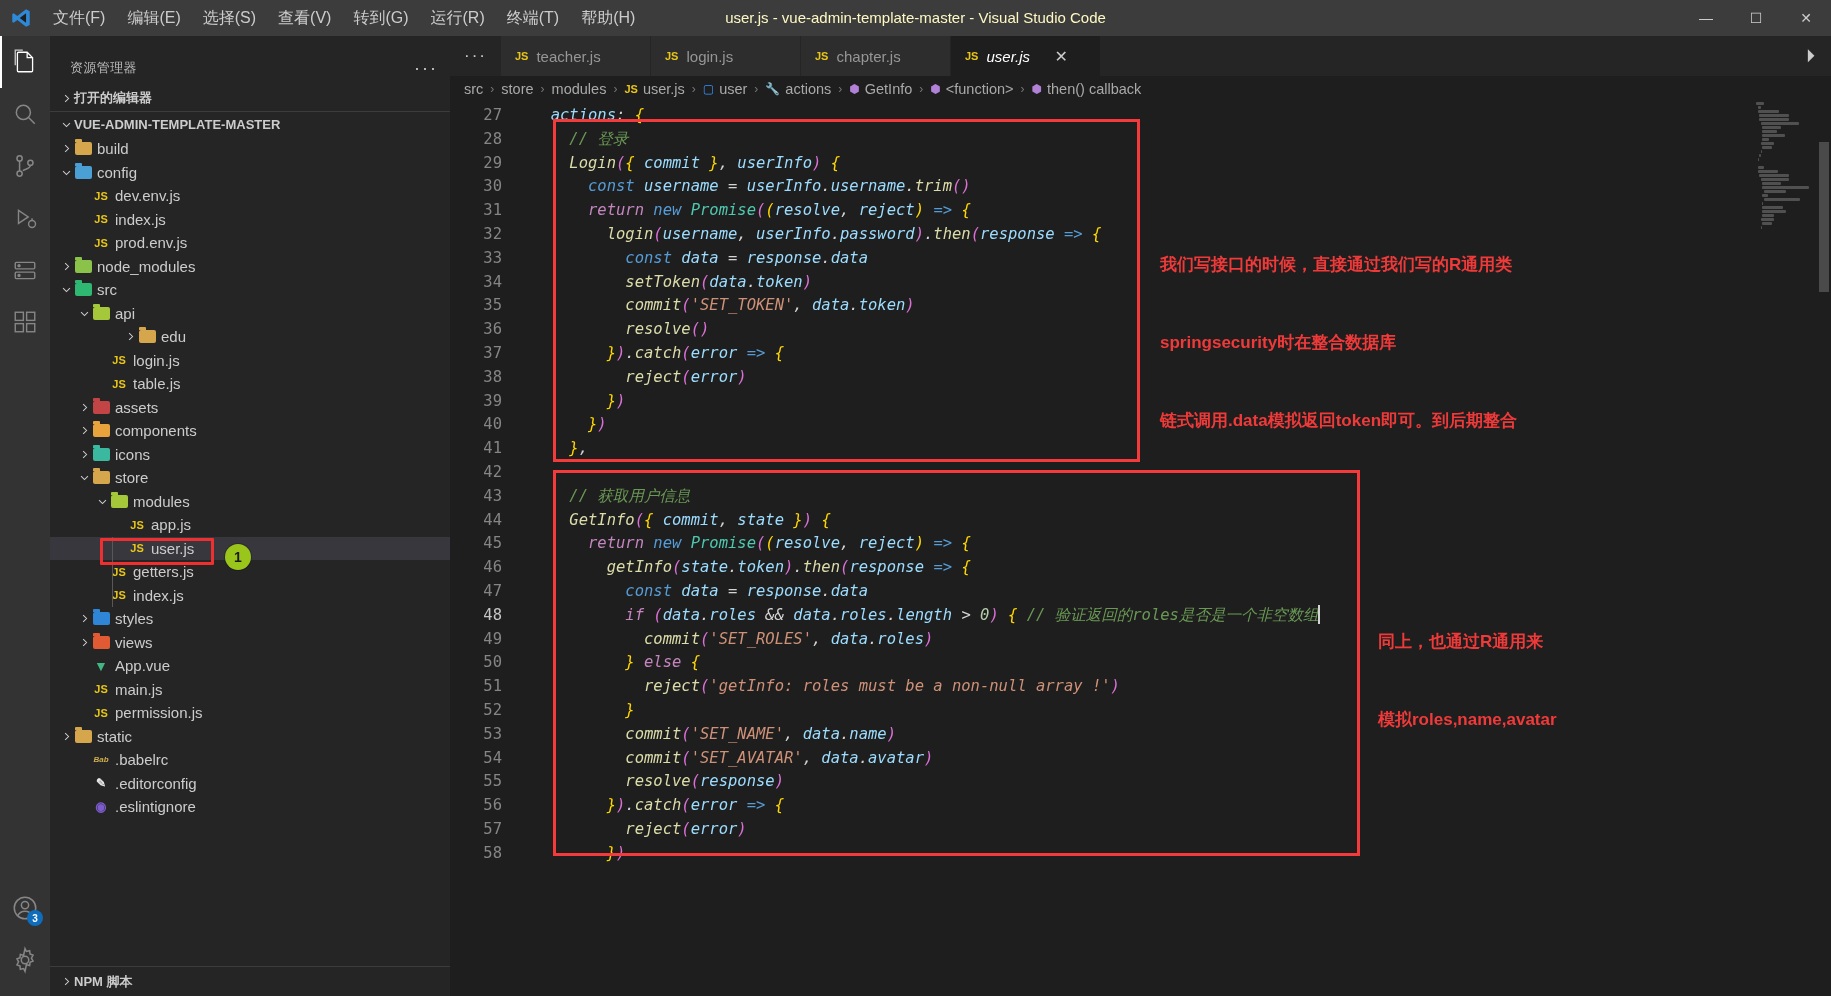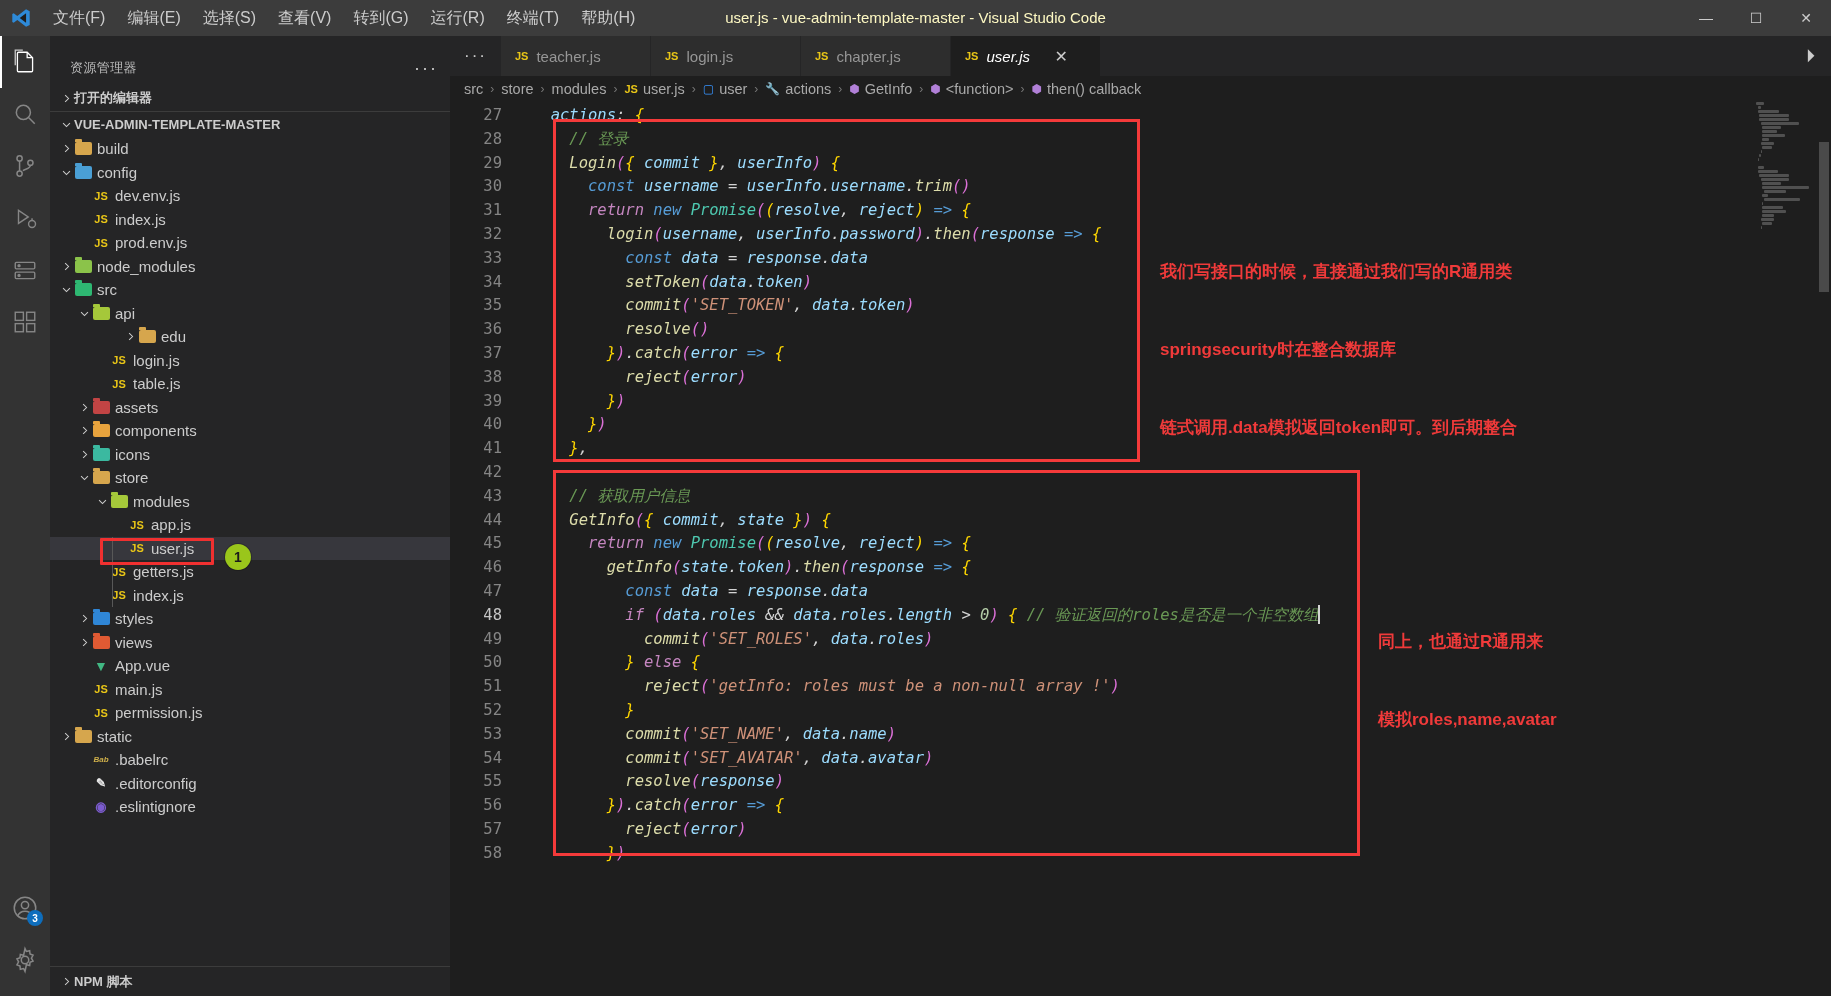--- a/index.html
+++ b/index.html
@@ -904,21 +904,21 @@
         </div>
       </div>
 
       <span class="play-icon">⏵</span>
     </div>
   </div>
 
   <div class="anno-box" style="left:553px; top:119px; width:587px; height:343px;"></div>
   <div class="anno-box" style="left:553px; top:470px; width:807px; height:386px;"></div>
 
-  <div class="anno-text" style="left:1160px; top:207px;">
+  <div class="anno-text" style="left:1160px; top:200px;">
     <div>我们写接口的时候，直接通过我们写的R通用类</div>
     <div>springsecurity时在整合数据库</div>
     <div>链式调用.data模拟返回token即可。到后期整合</div>
   </div>
 
   <div class="anno-text" style="left:1378px; top:577px;">
     <div>同上，也通过R通用来</div>
     <div>模拟roles,name,avatar</div>
   </div>
 

